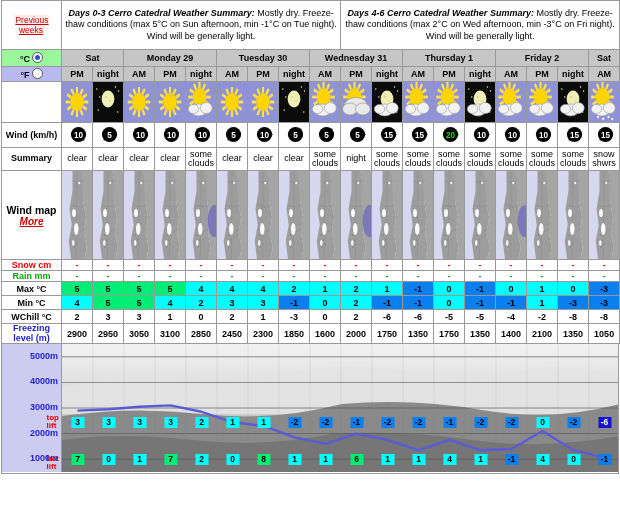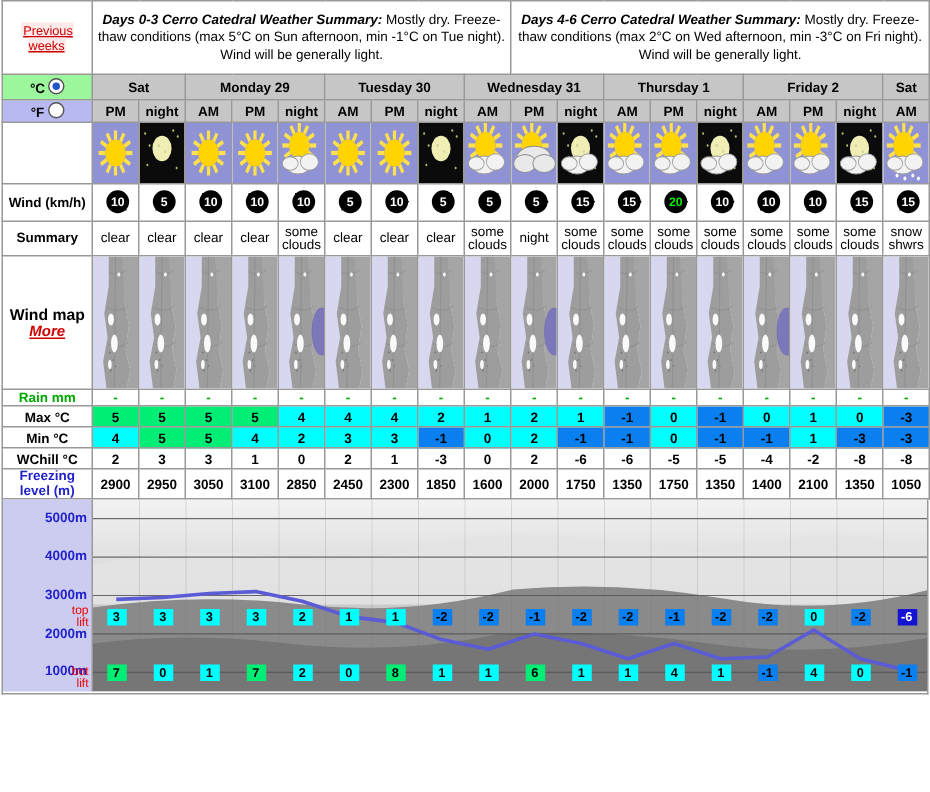--- a/index.html
+++ b/index.html
@@ -32,21 +32,21 @@
   .snowlabel{color:#e00;font-weight:bold;}
   .rainlabel{color:#0a0;font-weight:bold;}
   .dash{color:#e00;font-weight:bold;font-size:9px;}
   .dashg{color:#0a0;font-weight:bold;font-size:9px;}
   .tmp{font-weight:bold;font-size:10px;height:13px;}
   .frz{font-weight:bold;font-size:9.5px;height:19px;}
   .frzlbl{color:#2222cc;font-weight:bold;font-size:9.5px;text-align:right;padding-right:4px;line-height:1.05;}
   .chartwrap{position:relative;width:618px;height:130px;margin-left:1px;border:1px solid #999;border-top:none;box-sizing:border-box;}
   .axis{position:absolute;left:0;top:0;width:60px;height:128px;background:#ccccf0;border-right:1px solid #999;box-sizing:border-box;}
   .axlab{position:absolute;right:3px;color:#2222cc;font-weight:bold;font-size:9px;}
-  .axlift{position:absolute;right:2px;color:#e00;font-weight:normal;font-size:8px;line-height:.95;text-align:right;}
+  .axlift{position:absolute;right:2px;color:#e00;font-weight:bold;font-size:8px;line-height:.95;}
   .plot{position:absolute;left:60px;top:0;right:0;height:128px;overflow:hidden;}
   .chip{position:absolute;font-size:8.5px;font-weight:bold;text-align:center;width:13px;height:11px;line-height:11px;transform:translateX(-50%);}
 </style>
 </head>
 <body>
 
 <div class="page">
 
 
   <table class="fc">
@@ -1123,20 +1123,41 @@
               <g fill="#4a4a52" opacity="0.55">
                 <circle cx="15" cy="64" r="0.7"></circle>
                 <circle cx="18" cy="69" r="0.6"></circle>
                 <circle cx="16" cy="76" r="0.7"></circle>
                 <circle cx="20" cy="73" r="0.5"></circle>
               </g>
             </svg>
           </td>
         </tr>
 
+      <tr>
+        <td class="lbl snowlabel">Snow cm</td>
+      <td class="dash">-</td>
+          <td class="dash">-</td>
+          <td class="dash">-</td>
+          <td class="dash">-</td>
+          <td class="dash">-</td>
+          <td class="dash">-</td>
+          <td class="dash">-</td>
+          <td class="dash">-</td>
+          <td class="dash">-</td>
+          <td class="dash">-</td>
+          <td class="dash">-</td>
+          <td class="dash">-</td>
+          <td class="dash">-</td>
+          <td class="dash">-</td>
+          <td class="dash">-</td>
+          <td class="dash">-</td>
+          <td class="dash">-</td>
+          <td class="dash">-</td>
+        </tr>
       <tr>
         <td class="lbl rainlabel">Rain mm</td>
       <td class="dashg">-</td>
           <td class="dashg">-</td>
           <td class="dashg">-</td>
           <td class="dashg">-</td>
           <td class="dashg">-</td>
           <td class="dashg">-</td>
           <td class="dashg">-</td>
           <td class="dashg">-</td>

